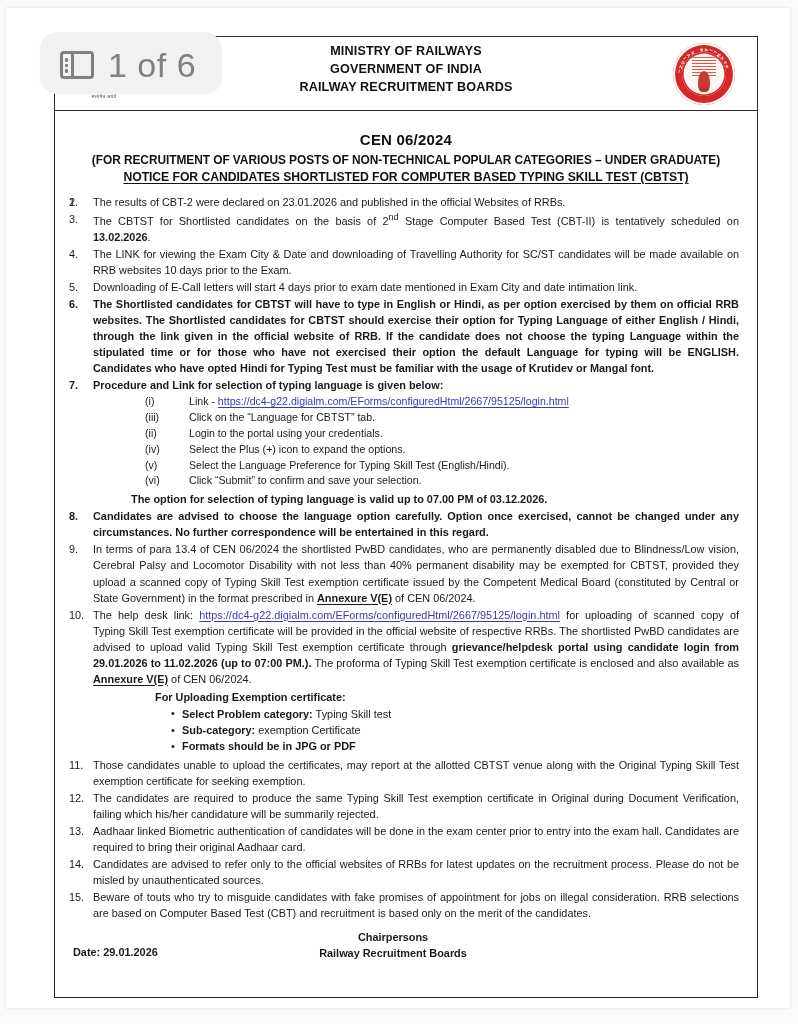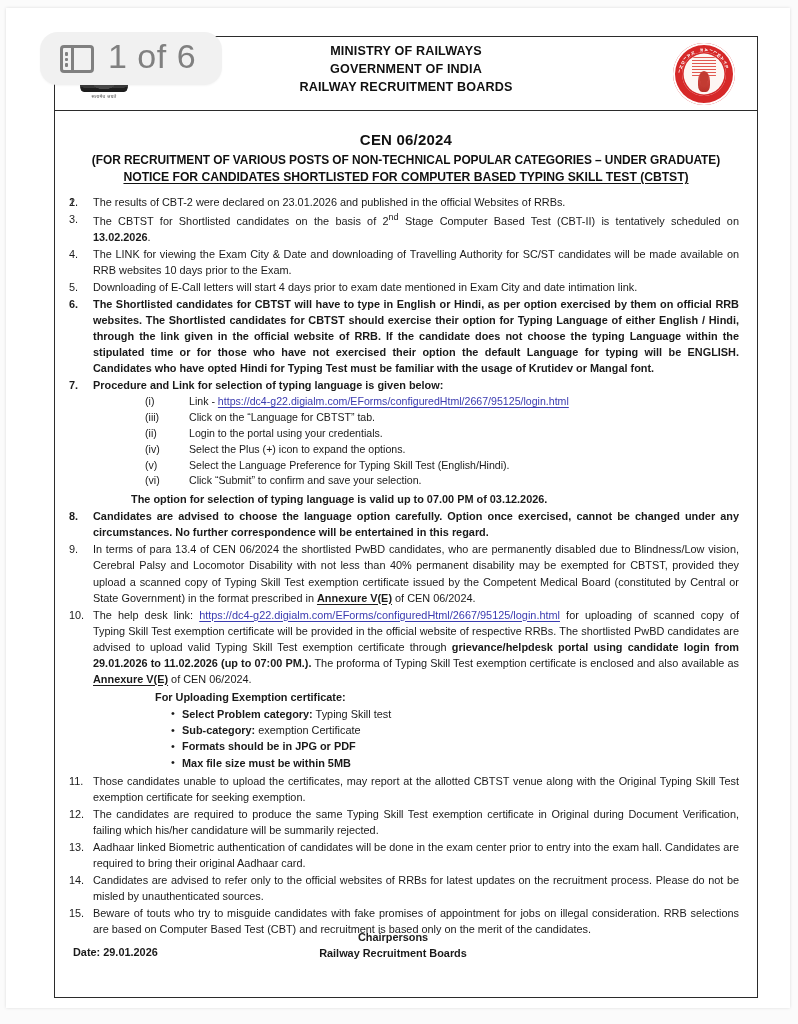--- a/index.html
+++ b/index.html
@@ -294,23 +294,23 @@
     font-weight: bold;
     color: #1a1a1a;
   }
 
   
   #page-pill {
     position: absolute;
     left: 40px;
     top: 32px;
     display: flex;
-    align-items: flex-end;
+    align-items: center;
     gap: 14px;
-    padding: 7px 26px 12px 20px;
+    padding: 16px 26px 12px 20px;
     background: #f1f1f1;
     border-radius: 18px;
     z-index: 20;
     box-shadow: 0 1px 2px rgba(0,0,0,0.04);
   }
   #page-pill .pill-label {
     font-size: 34px;
     color: #808080;
     font-weight: normal;
     letter-spacing: 0.5px;
@@ -476,21 +476,20 @@
           </li>
 
           <li>
             <span class="num">10.</span>
             <span><span>The help desk link: </span><a class="link" href="#">https://dc4-g22.digialm.com/EForms/configuredHtml/2667/95125/login.html</a><span> for uploading of scanned copy of Typing Skill Test exemption certificate will be provided in the official website of respective RRBs. The shortlisted PwBD candidates are advised to upload valid Typing Skill Test exemption certificate through </span><span class="b">grievance/helpdesk portal using candidate login from 29.01.2026 to 11.02.2026 (up to 07:00 PM.).</span><span> The proforma of Typing Skill Test exemption certificate is enclosed and also available as </span><span class="b u">Annexure V(E)</span><span> of CEN 06/2024.</span></span>
             <div class="upload-head">For Uploading Exemption certificate:</div>
             <ul class="upload-bullets">
               <li><span class="b">Select Problem category:</span><span> Typing Skill test</span></li>
               <li><span class="b">Sub-category:</span><span> exemption Certificate</span></li>
               <li><span class="b">Formats should be in JPG or PDF</span><span></span></li>
-              <li><span class="b">Max file size must be within 5MB</span><span></span></li>
             </ul>
           </li>
 
           <li>
             <span class="num">11.</span>
             <span>Those candidates unable to upload the certificates, may report at the allotted CBTST venue along with the Original Typing Skill Test exemption certificate for seeking exemption.</span>
           </li>
 
           <li>
             <span class="num">12.</span>

